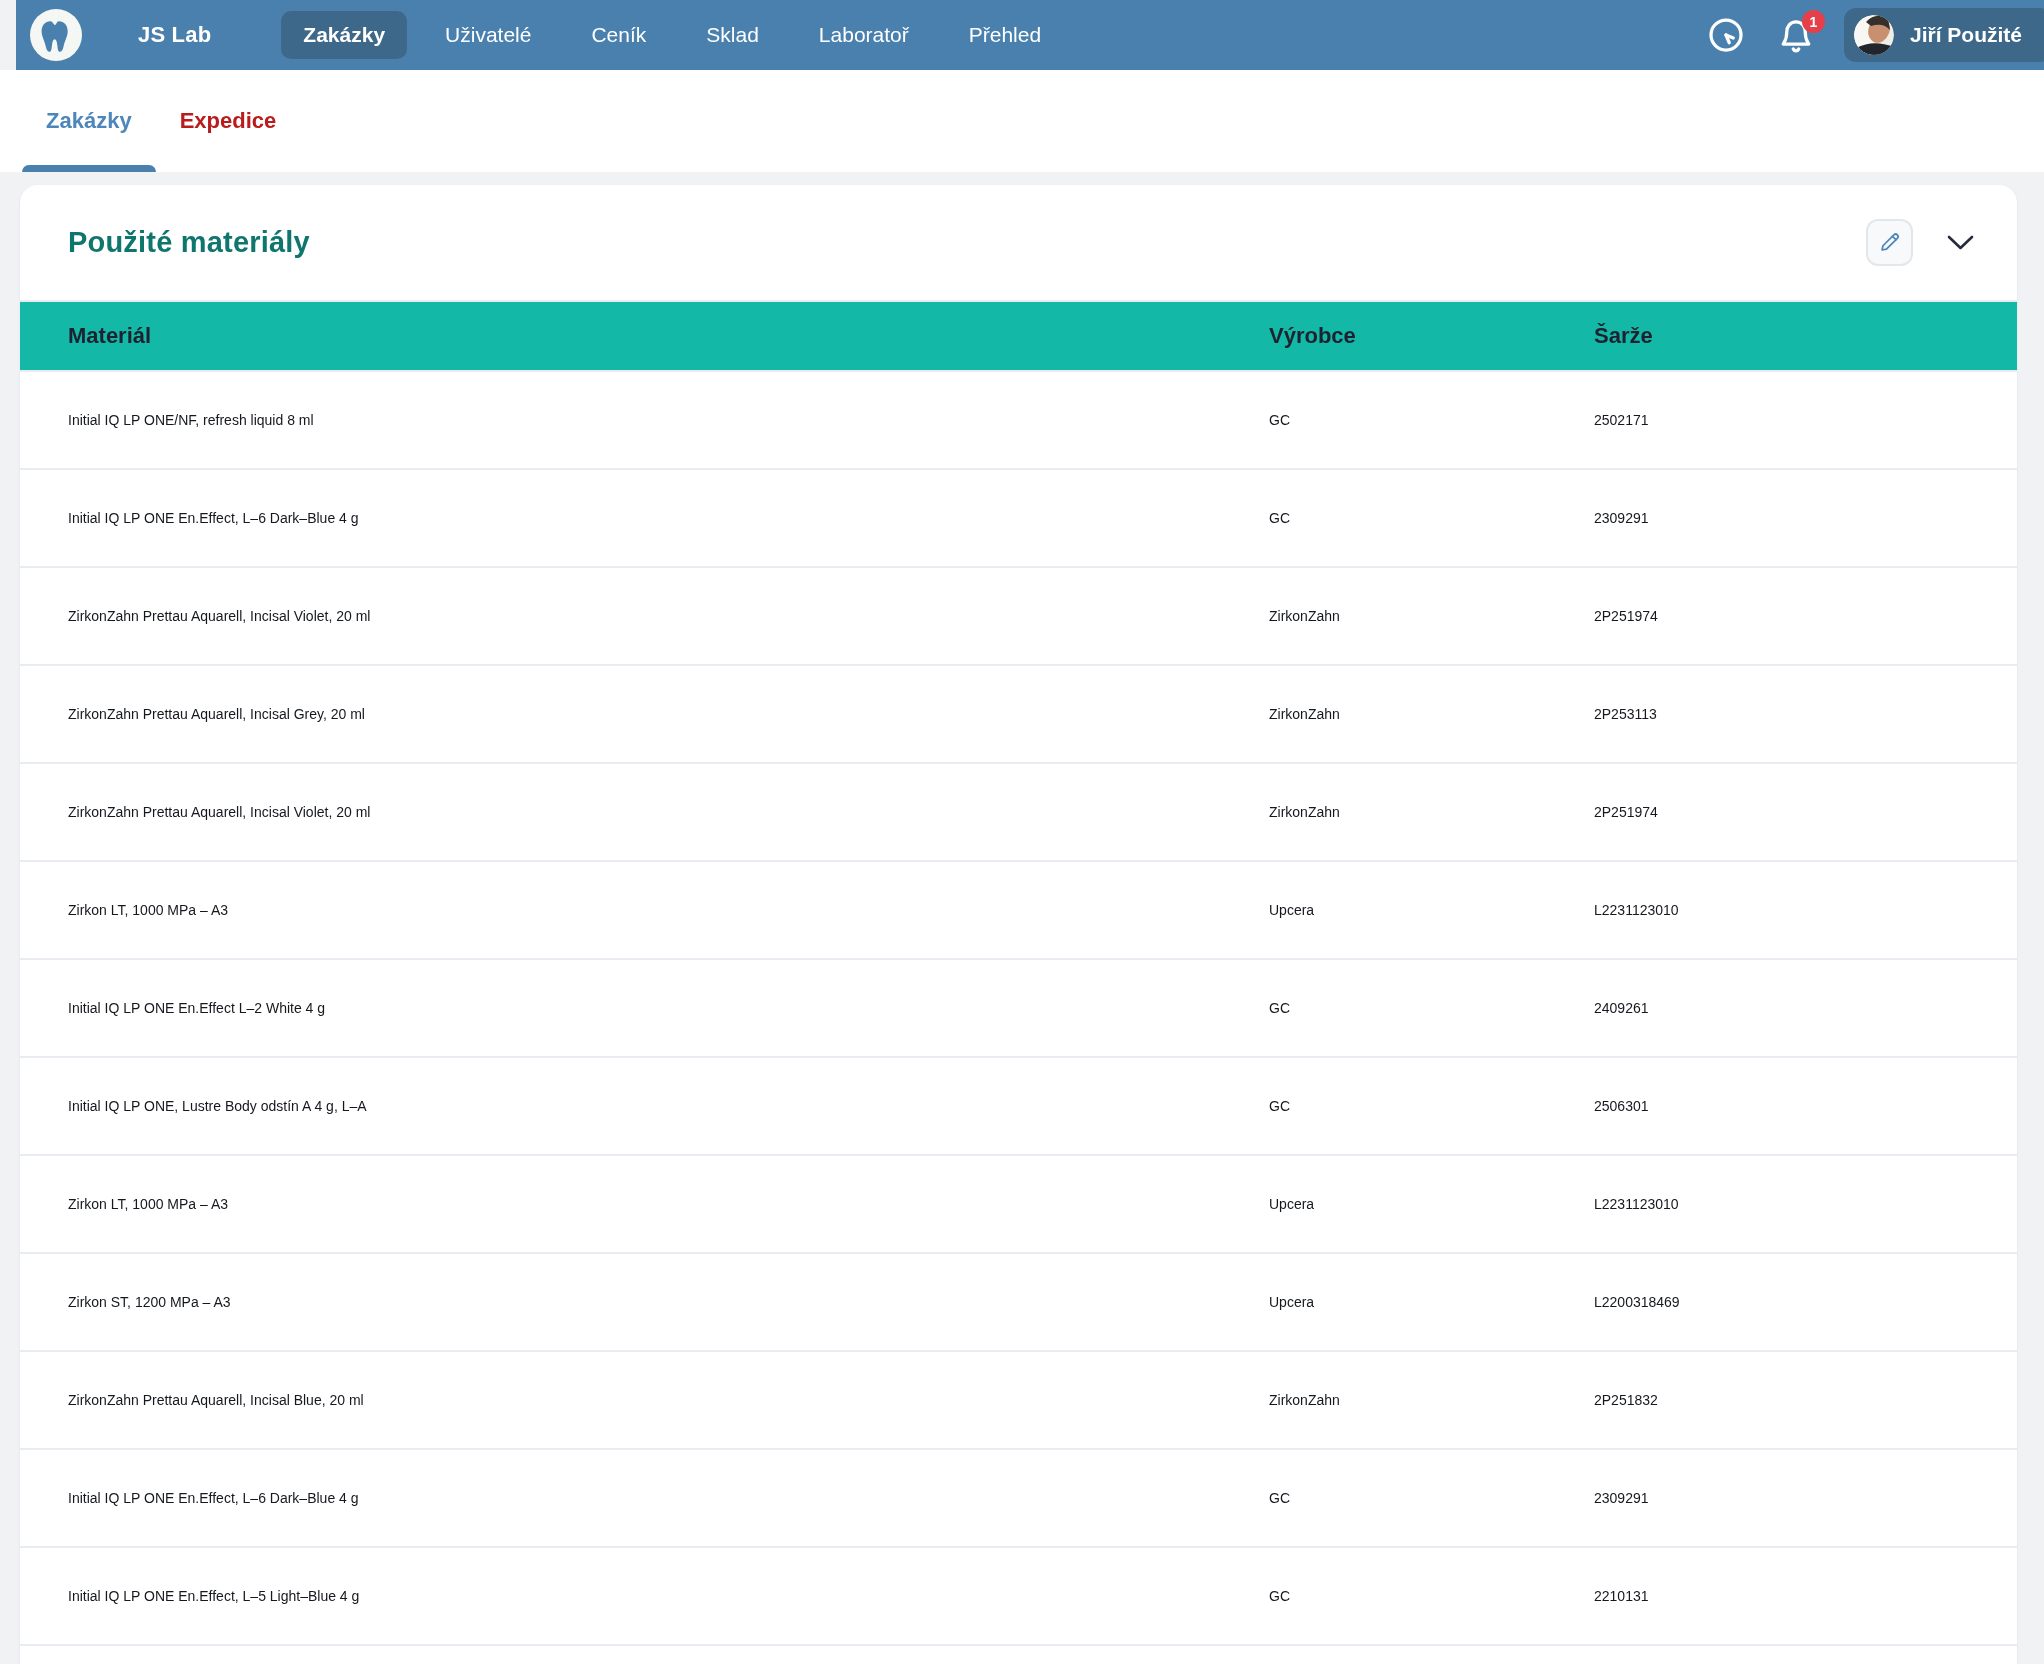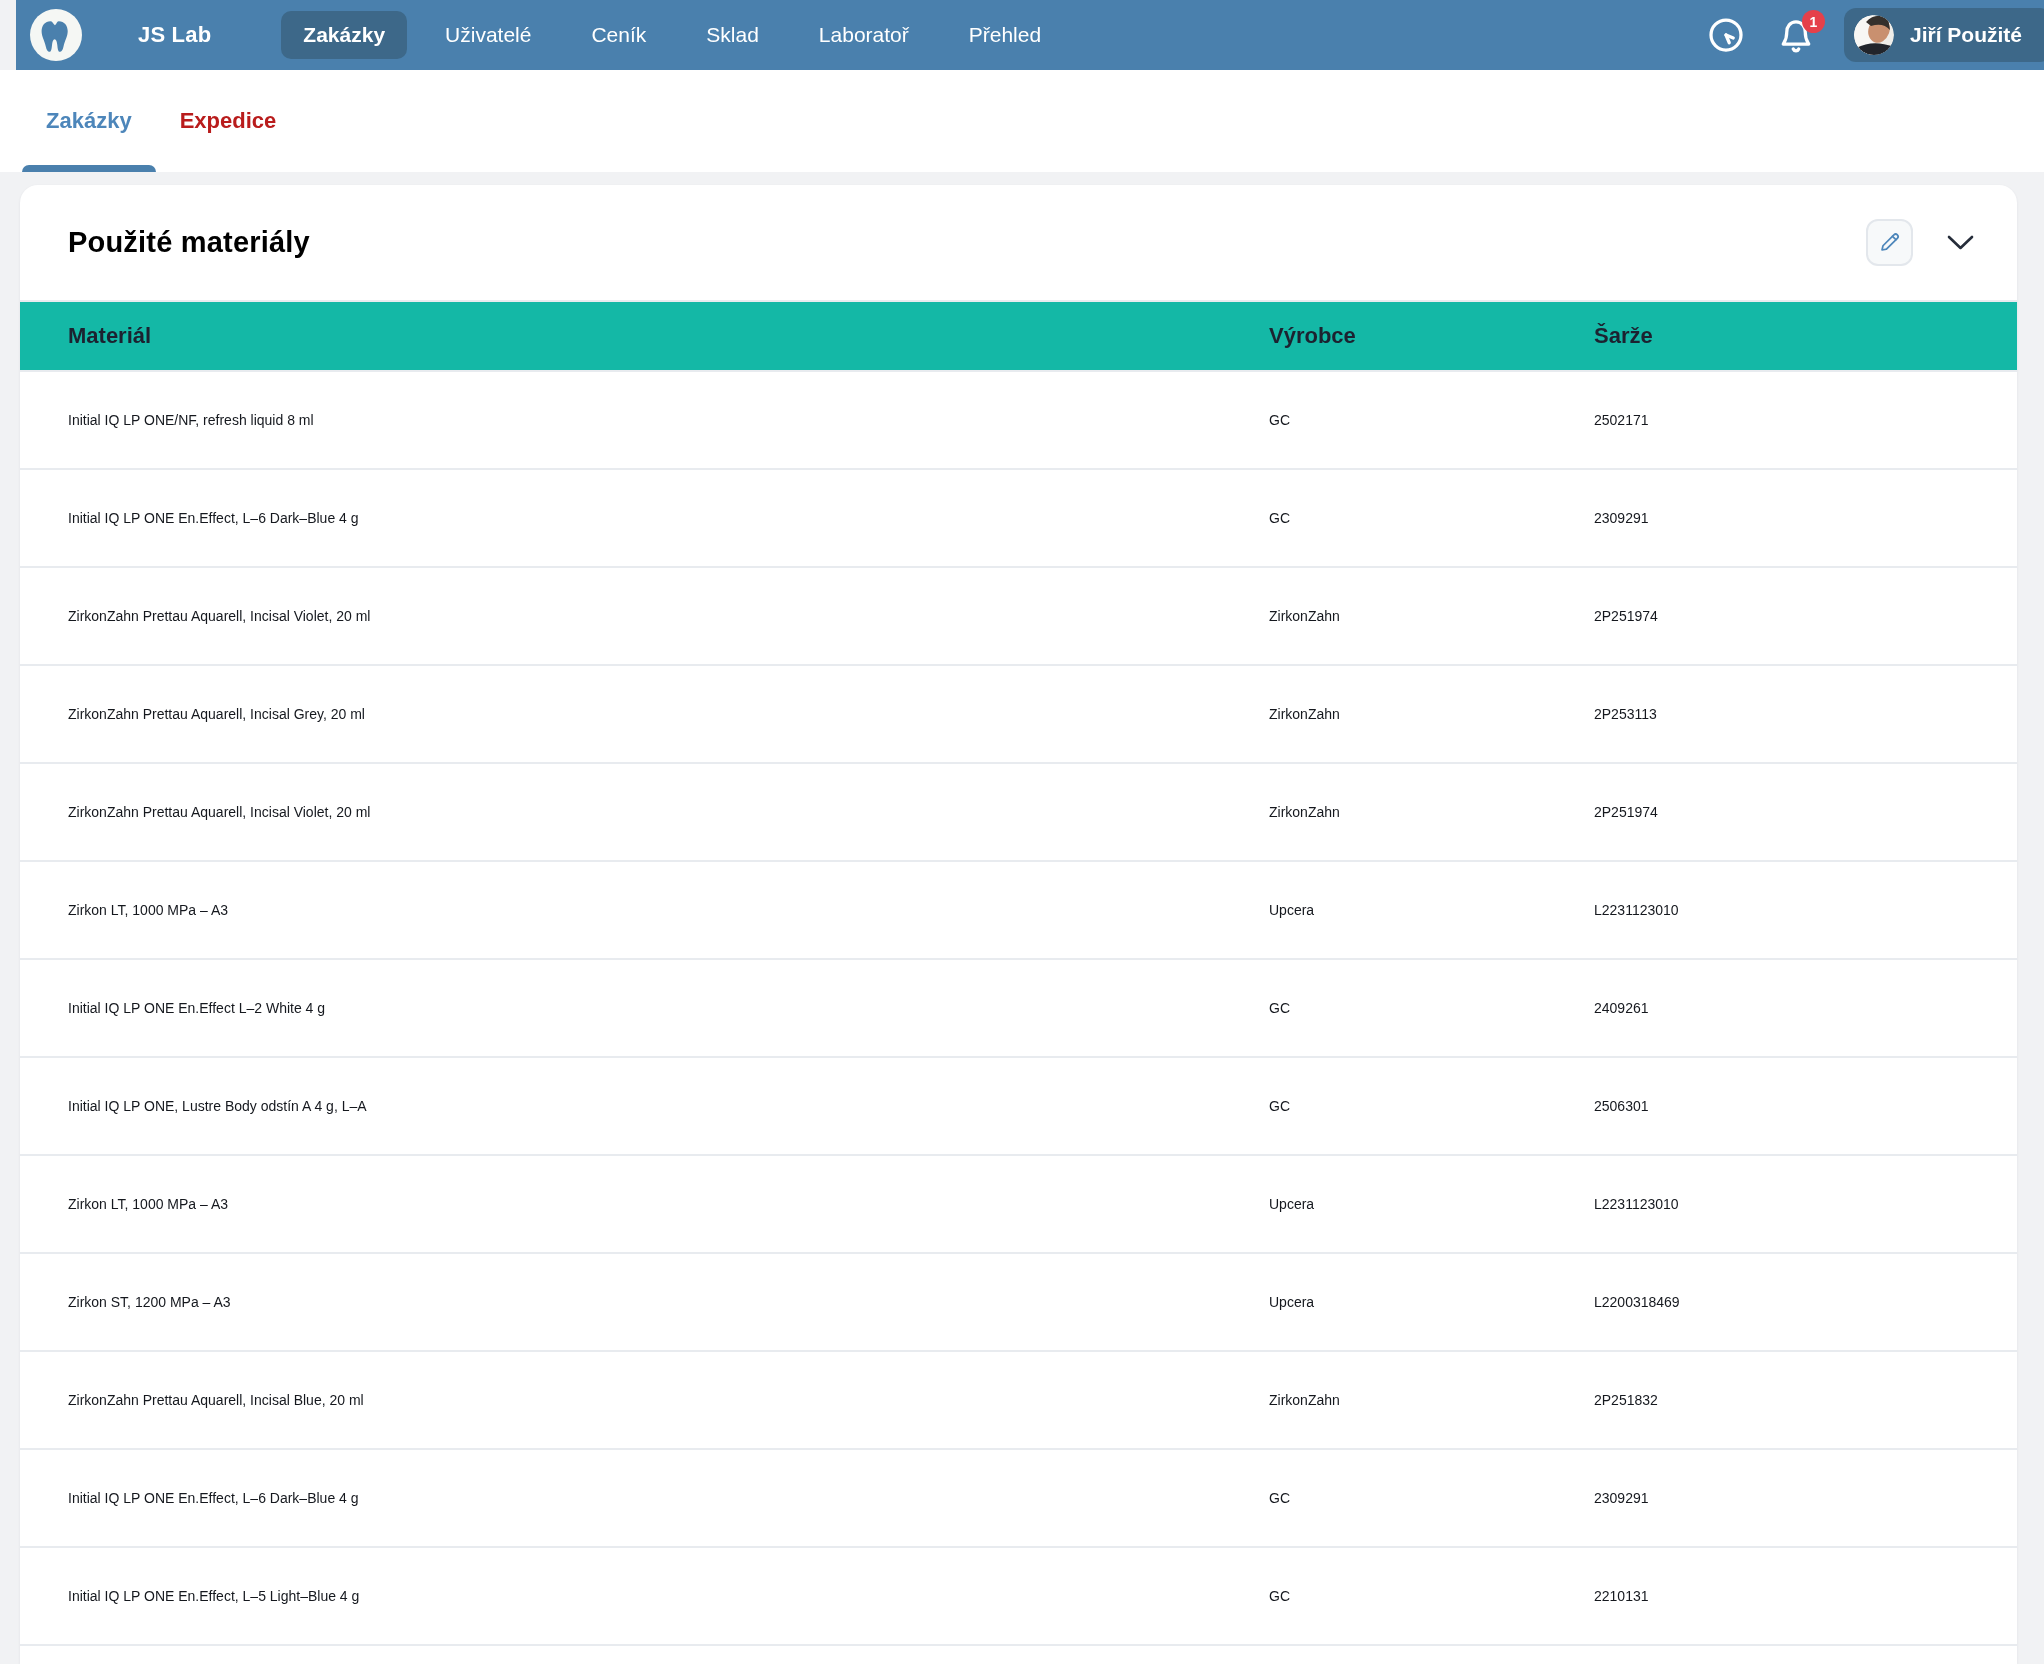--- a/index.html
+++ b/index.html
@@ -69,21 +69,21 @@
   .card {
     position: absolute; top: 185px; left: 20px; width: 1997px; height: 1479px;
     background: #ffffff; border-radius: 18px 18px 0 0;
     box-shadow: 0 1px 3px rgba(20, 30, 50, 0.07);
     overflow: hidden;
   }
   .card-header {
     height: 115px; display: flex; align-items: center;
     padding: 0 40px 0 48px;
   }
-  .card-title { flex: 1; font-size: 29px; font-weight: 700; color: #000000; letter-spacing: 0.2px; }
+  .card-title { flex: 1; font-size: 29px; font-weight: 700; color: #0f766e; letter-spacing: 0.2px; }
   .edit-button {
     width: 47px; height: 47px; border-radius: 12px;
     border: 2px solid #e3e7ec; background: #f7f9fa;
     display: flex; align-items: center; justify-content: center;
     margin-right: 30px; cursor: pointer;
   }
   .collapse-btn { width: 34px; height: 34px; display: flex; align-items: center; justify-content: center; cursor: pointer; }
 
   
   table { width: 100%; border-collapse: collapse; table-layout: fixed; }

